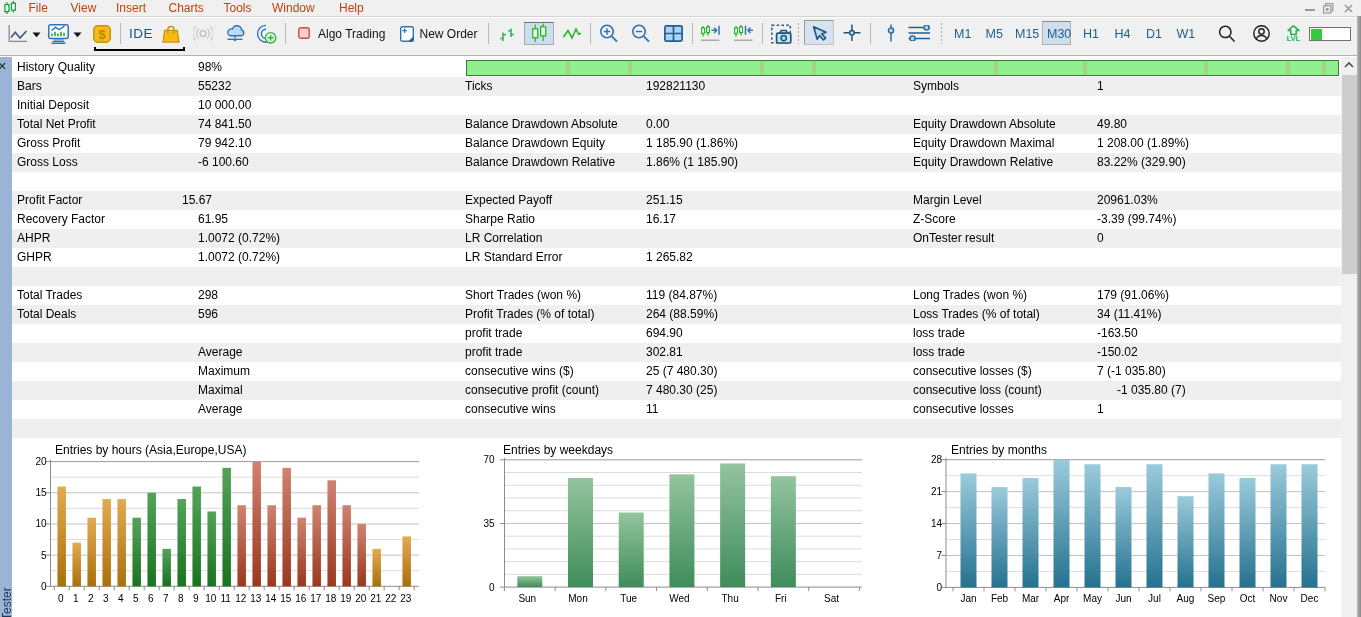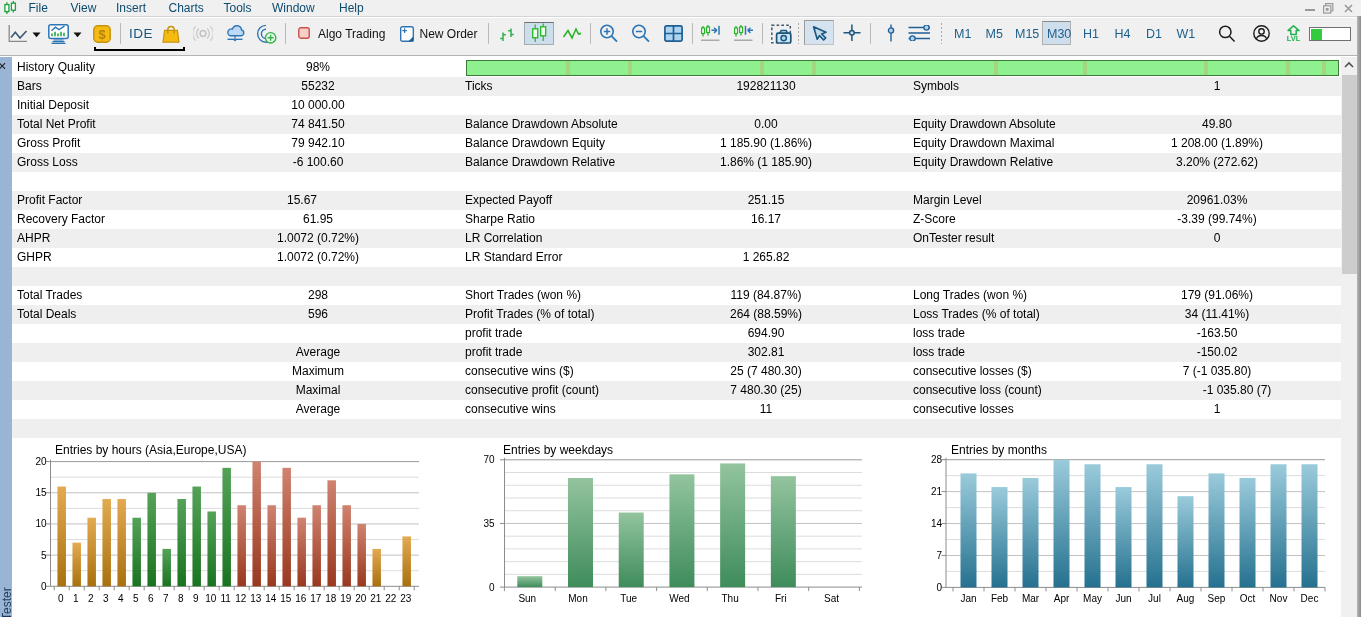--- a/index.html
+++ b/index.html
@@ -1,28 +1,28 @@
 <!DOCTYPE html>
 <html><head><meta charset="utf-8">
 <style>
 *{margin:0;padding:0;box-sizing:border-box}
 html,body{width:1361px;height:617px;overflow:hidden;background:#fff;
 font-family:"Liberation Sans",sans-serif;}
 .ab{position:absolute}
 .menubar{position:absolute;left:0;top:0;width:1361px;height:17px;background:#f0f0f0;border-bottom:1px solid #d4d4d4}
-.mi{position:absolute;top:1px;font-size:12px;color:#0c4a6e;line-height:15px}
+.mi{position:absolute;top:1px;font-size:12px;color:#c2410c;line-height:15px}
 .toolbar{position:absolute;left:0;top:18px;width:1361px;height:38px;background:#f0f0f0;border-bottom:1px solid #b3b3b3}
 .sep{position:absolute;top:5px;width:1px;height:21px;background:#b9b9b9}
 .dsep{position:absolute;top:5px;width:1px;height:21px;background:repeating-linear-gradient(#aaa 0 2px,transparent 2px 4px)}
 .tbtxt{position:absolute;font-size:12px;color:#111;line-height:14px}
 .tf{position:absolute;font-size:12.5px;color:#1f618d;line-height:14px}
 .sidebar{position:absolute;left:0;top:57px;width:12px;height:560px;background:#99b4d5}
 .row{position:absolute;left:12px;width:1329px;height:19px;font-size:12px;line-height:19px;color:#000}
 .c{position:absolute;top:0;height:19px;white-space:nowrap}
-.v{text-align:center}
+.v{text-align:left}
 .scroll{position:absolute;left:1341px;top:57px;width:16px;height:560px;background:#f0f0f0}
 </style></head><body>
 
 <div class="menubar">
 <svg class="ab" style="left:4px;top:1px" width="13" height="14" viewBox="0 0 13 14">
       <line x1="2.9" y1="1.2" x2="2.9" y2="13" stroke="#18a33c" stroke-width="1.3"></line>
       <rect x="0.9" y="3.6" width="4" height="7" fill="#fff" stroke="#18a33c" stroke-width="1.3"></rect>
       <line x1="9.4" y1="0" x2="9.4" y2="11.5" stroke="#18a33c" stroke-width="1.3"></line>
       <rect x="7.4" y="2.2" width="4" height="7" fill="#fff" stroke="#18a33c" stroke-width="1.3"></rect>
     </svg>
@@ -233,21 +233,21 @@
     <span class="c v" style="left:634px;width:240px">1 185.90 (1.86%)</span>
     <span class="c" style="left:901px;width:300px">Equity Drawdown Maximal</span>
     <span class="c v" style="left:1085px;width:240px">1 208.00 (1.89%)</span>
   </div>
 <div class="row" style="top:153px;background:#efefef">
     <span class="c" style="left:5px;width:300px">Gross Loss</span>
     <span class="c v" style="left:186px;width:240px">-6 100.60</span>
     <span class="c" style="left:453px;width:300px">Balance Drawdown Relative</span>
     <span class="c v" style="left:634px;width:240px">1.86% (1 185.90)</span>
     <span class="c" style="left:901px;width:300px">Equity Drawdown Relative</span>
-    <span class="c v" style="left:1085px;width:240px">3.20% (272.62)</span>
+    <span class="c v" style="left:1085px;width:240px">83.22% (329.90)</span>
   </div>
 <div class="row" style="top:172px;background:#fff"></div>
 <div class="row" style="top:191px;background:#efefef">
     <span class="c" style="left:5px;width:300px">Profit Factor</span>
     <span class="c v" style="left:170px;width:240px">15.67</span>
     <span class="c" style="left:453px;width:300px">Expected Payoff</span>
     <span class="c v" style="left:634px;width:240px">251.15</span>
     <span class="c" style="left:901px;width:300px">Margin Level</span>
     <span class="c v" style="left:1085px;width:240px">20961.03%</span>
   </div>

